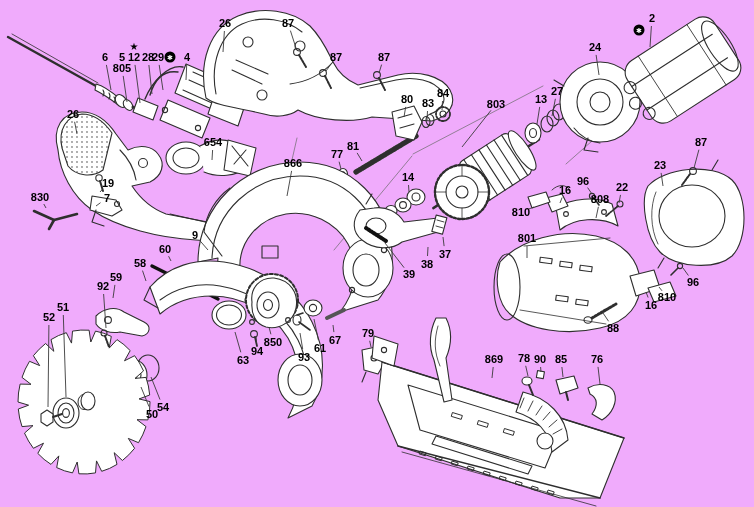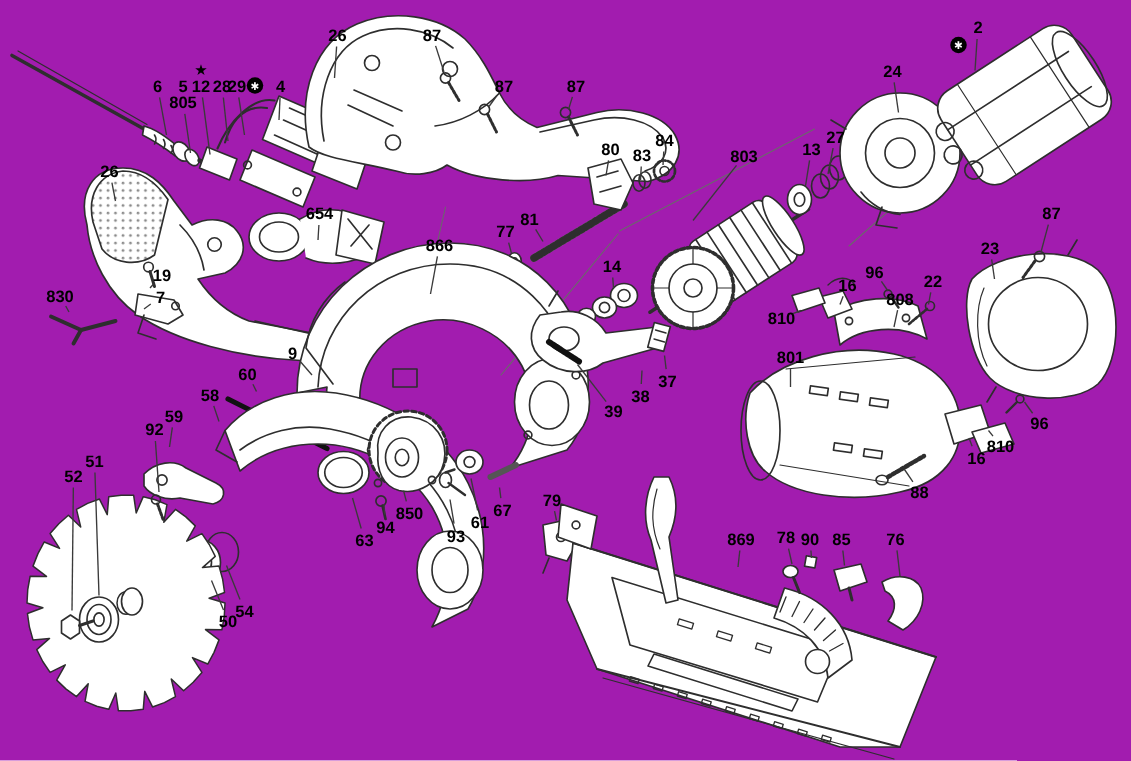--- a/index.html
+++ b/index.html
@@ -1,16 +1,16 @@
 <!DOCTYPE html>
 <html><head>
 <meta charset="utf-8">
 <style>
   html,body{margin:0;padding:0;background:#fff;}
-  .stage{position:relative;width:754px;height:507px;background:#a21caf;overflow:hidden;
+  .stage{position:relative;width:754px;height:507px;background:#f0abfc;overflow:hidden;
          font-family:"Liberation Sans", sans-serif;}
   svg{display:block;}
   .lbl{font-family:"Liberation Sans", sans-serif;font-weight:bold;font-size:11px;fill:#000;}
   .sym{font-family:"DejaVu Sans", sans-serif;}
 </style>
 </head>
 <body>
 
 <div class="stage">
 <svg id="art" width="754" height="507" viewBox="0 0 754 507">

